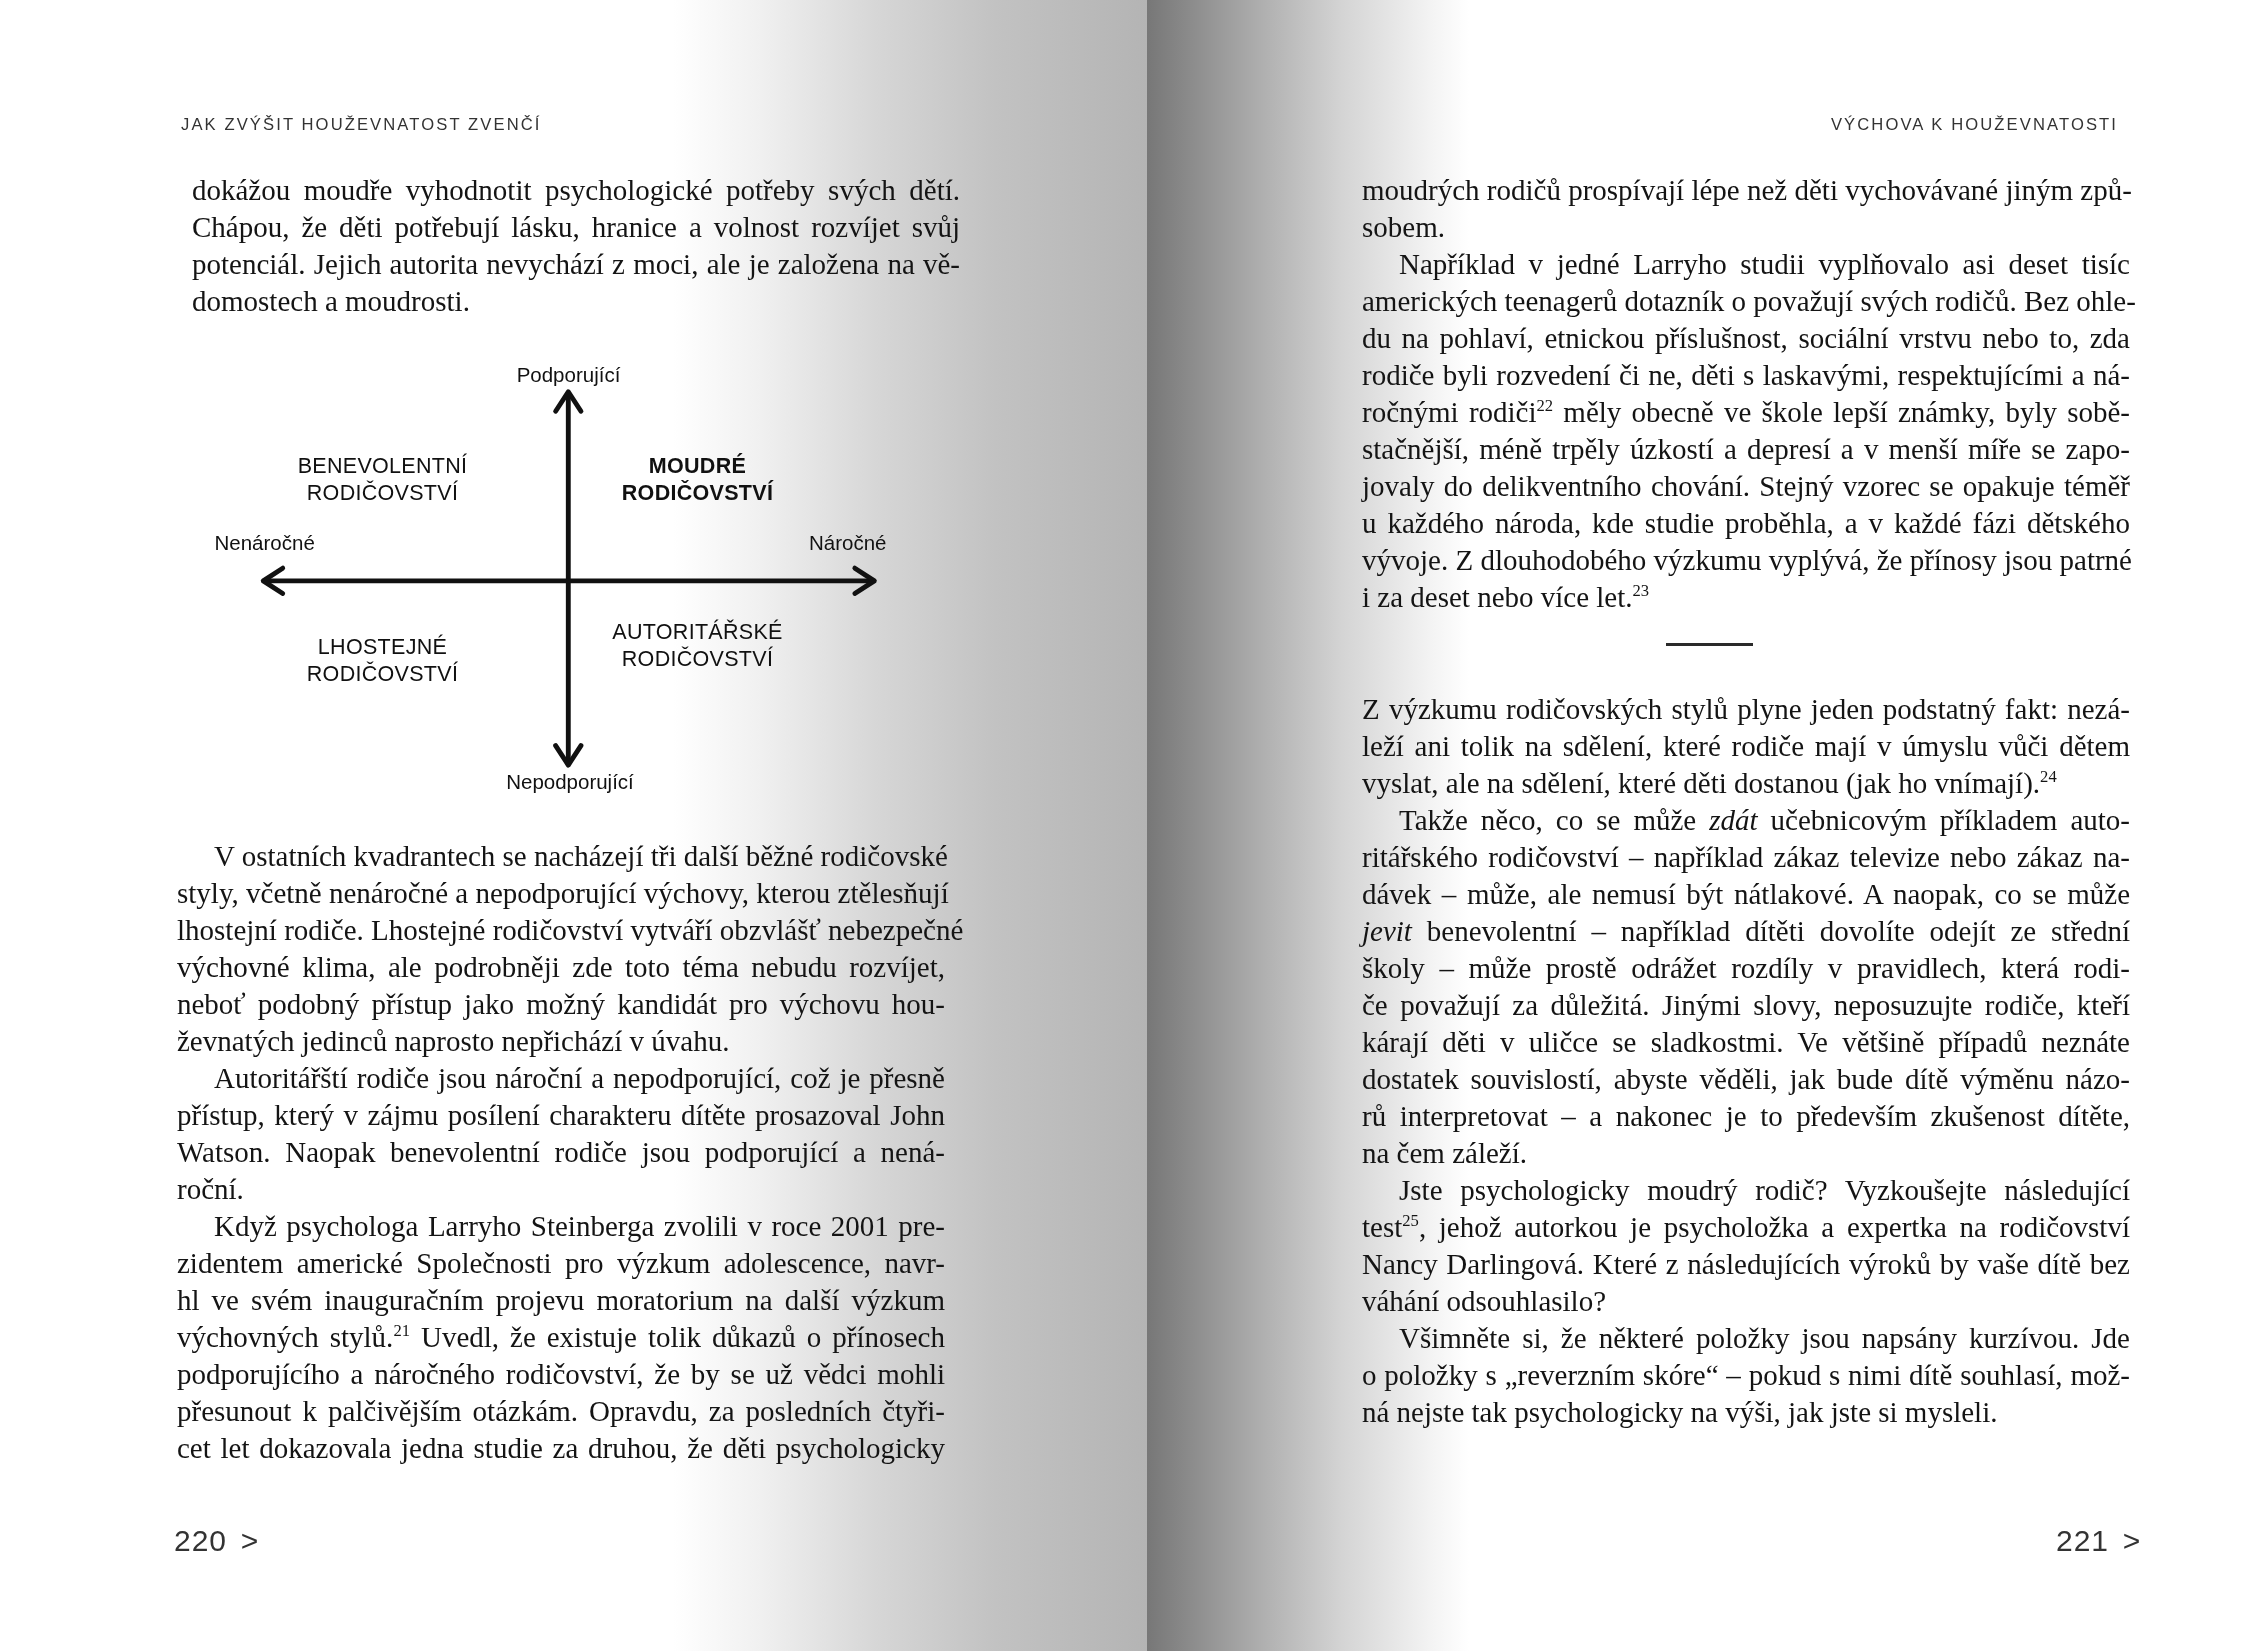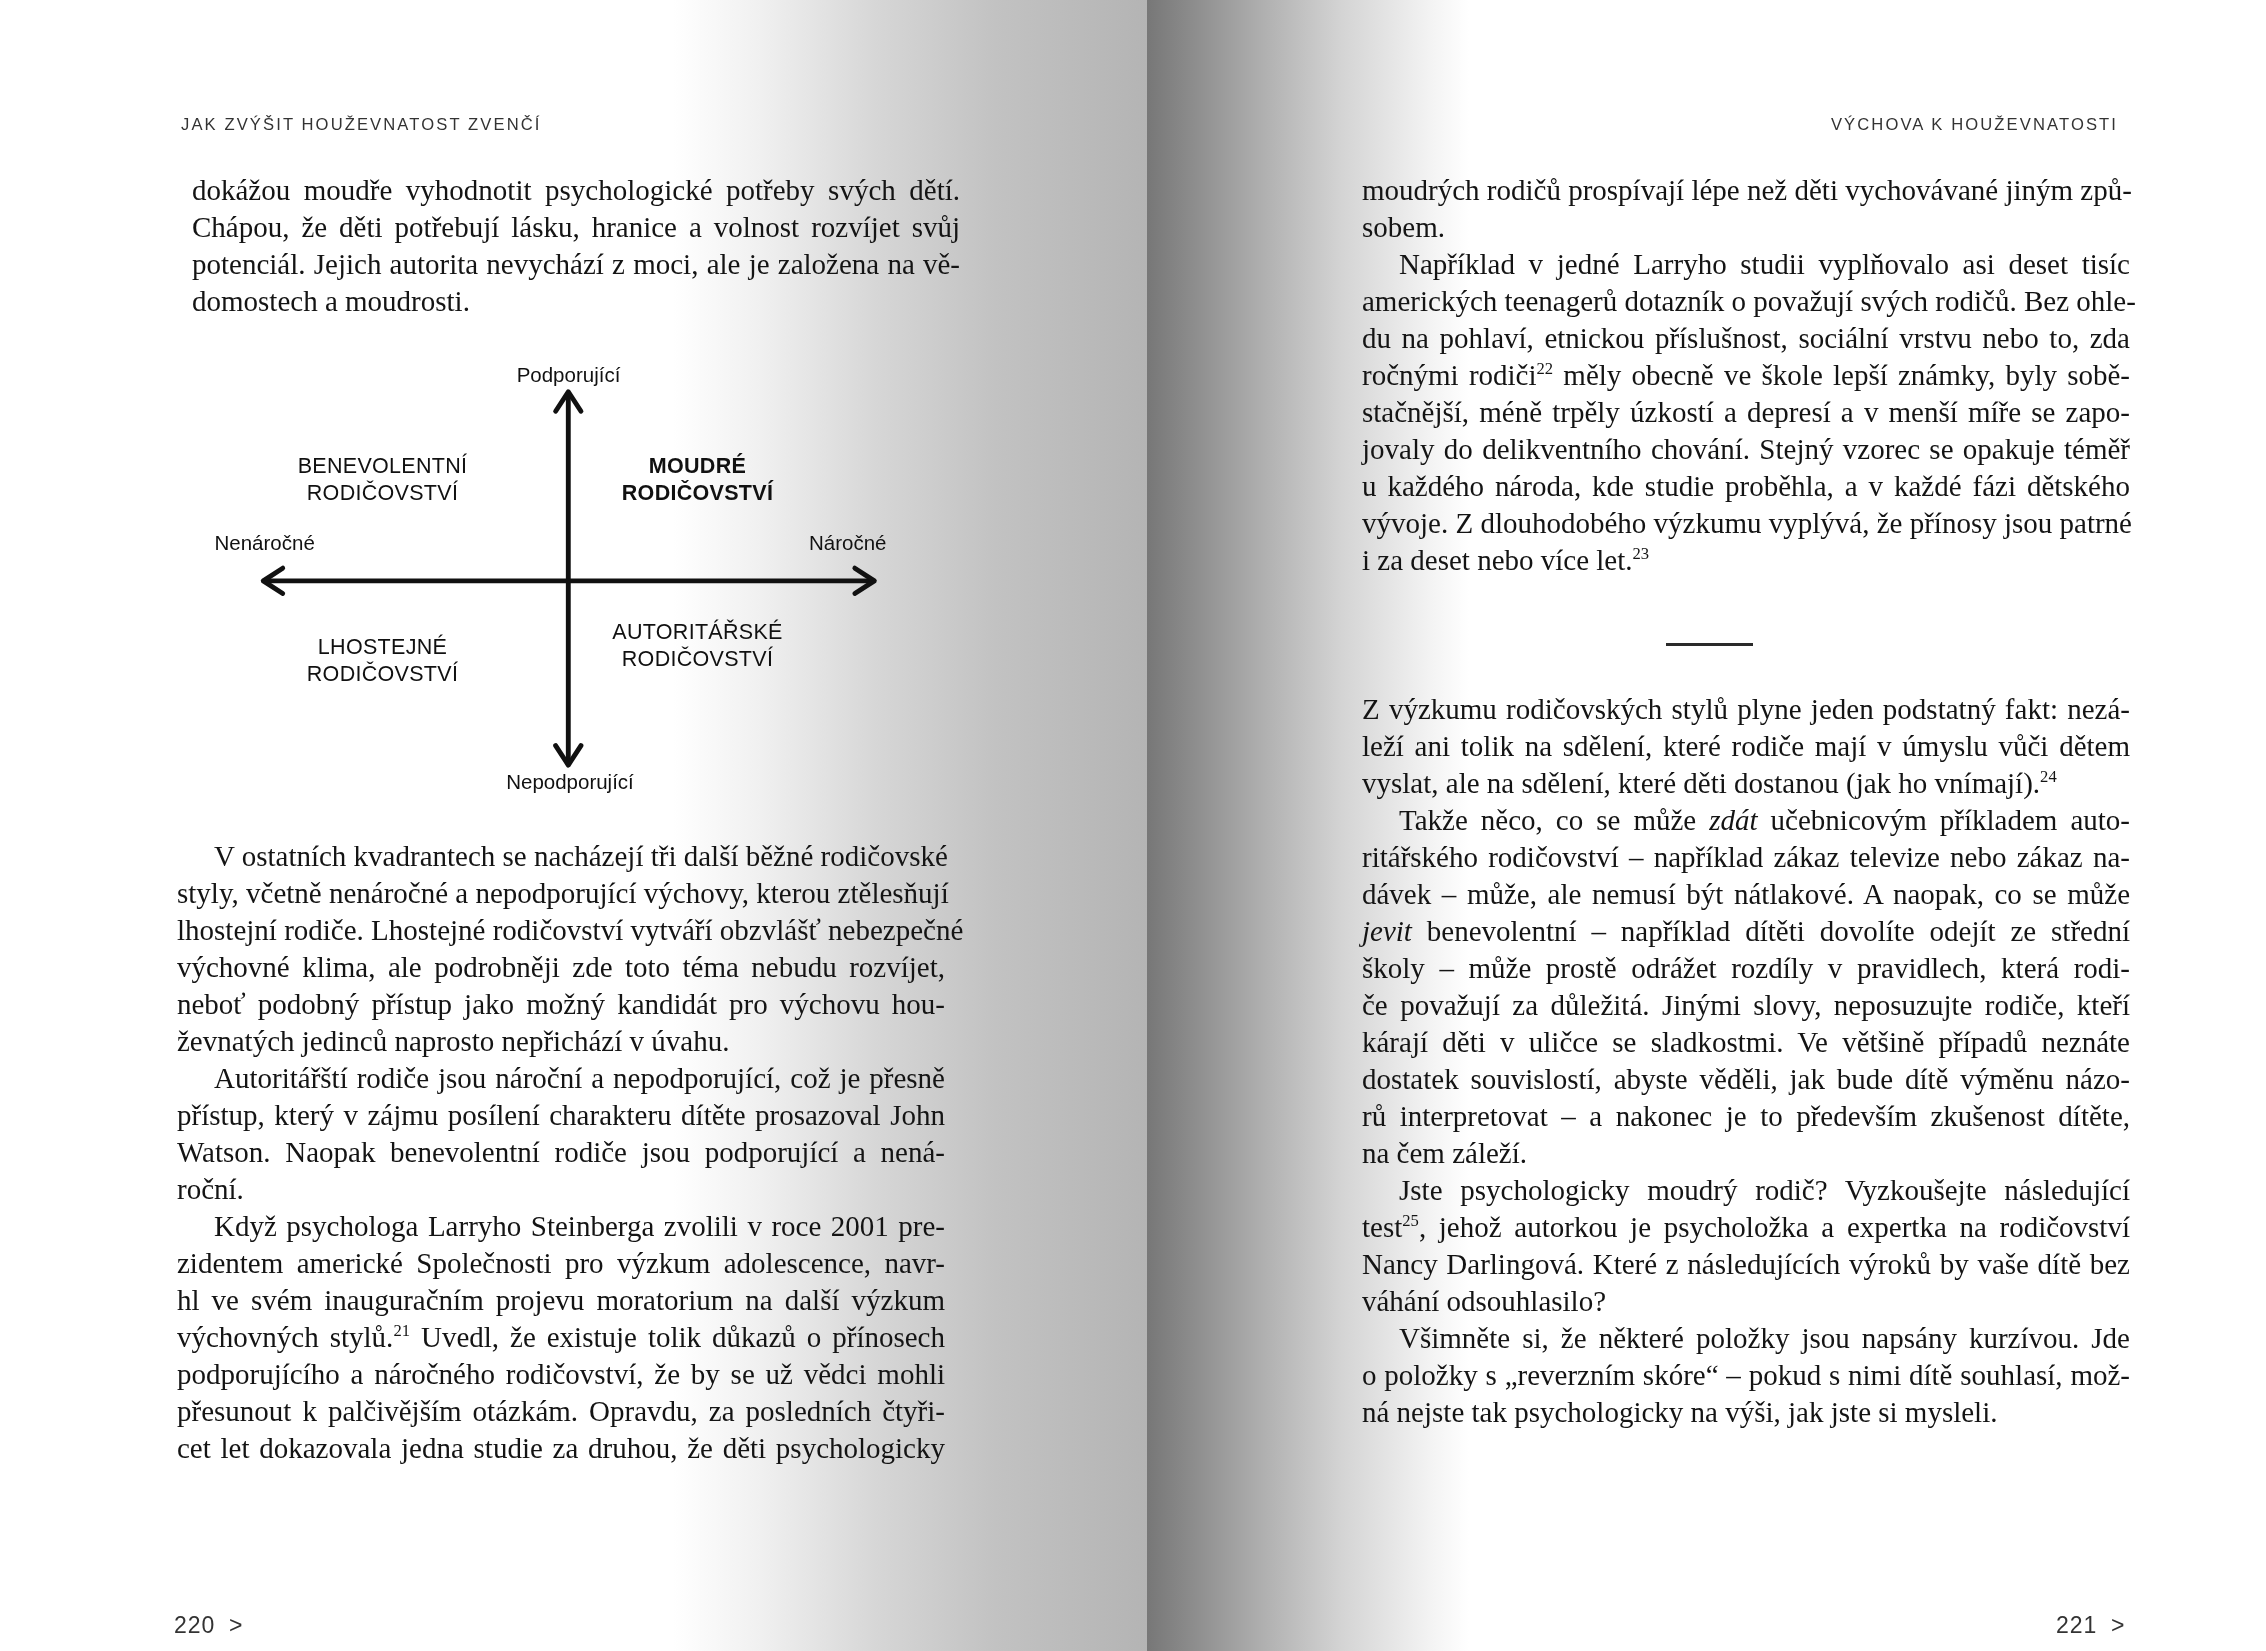--- a/index.html
+++ b/index.html
@@ -38,22 +38,22 @@
   .line.indent { padding-left: 37px; }
   .block-left-top { left: 181px; top: 172px; width: 768px; }
   .block-left-bottom { left: 166px; top: 838px; width: 768px; }
   .block-right-top { left: 1351px; top: 172px; width: 768px; }
   .block-right-bottom { left: 1351px; top: 691px; width: 768px; }
   sup { font-size: 16.6px; line-height: 0; vertical-align: 10.7px; }
   .divider {
     position: absolute; left: 1666px; top: 643px; width: 87px; height: 2.9px; background: #2a2a2a;
   }
   .page-number {
-    position: absolute; top: 1612px;
-    font-family: "Liberation Sans", sans-serif; font-size: 23px; color: #333;
+    position: absolute; top: 1524px;
+    font-family: "Liberation Sans", sans-serif; font-size: 30px; color: #333;
     white-space: nowrap; letter-spacing: 1px;
   }
   .pn-left { left: 174px; }
   .pn-right { left: 2056px; }
   .pn-arrow { margin-left: 13.7px; }
 
   
   .diagram { position: absolute; left: 195px; top: 341px; width: 731px; height: 468px; }
   .diagram svg { position: absolute; left: 0; top: 0; }
   .dlabel {
@@ -145,20 +145,21 @@
 <div class="page page-right"></div>
 
 <div class="running-head rh-right">VÝCHOVA K HOUŽEVNATOSTI</div>
 
 <div class="text-block block-right-top">
   <span class="line">moudrých rodičů prospívají lépe než děti vychovávané jiným způ-</span>
   <span class="line last">sobem.</span>
   <span class="line indent">Například v jedné Larryho studii vyplňovalo asi deset tisíc</span>
   <span class="line">amerických teenagerů dotazník o považují svých rodičů. Bez ohle-</span>
   <span class="line">du na pohlaví, etnickou příslušnost, sociální vrstvu nebo to, zda</span>
+  <span class="line">rodiče byli rozvedení či ne, děti s laskavými, respektujícími a ná-</span>
   <span class="line"><span>ročnými rodiči</span><sup>22</sup><span> měly obecně ve škole lepší známky, byly sobě-</span></span>
   <span class="line">stačnější, méně trpěly úzkostí a depresí a v menší míře se zapo-</span>
   <span class="line">jovaly do delikventního chování. Stejný vzorec se opakuje téměř</span>
   <span class="line">u každého národa, kde studie proběhla, a v každé fázi dětského</span>
   <span class="line">vývoje. Z dlouhodobého výzkumu vyplývá, že přínosy jsou patrné</span>
   <span class="line last"><span>i za deset nebo více let.</span><sup>23</sup></span>
 </div>
 
 <div class="divider"></div>
 

